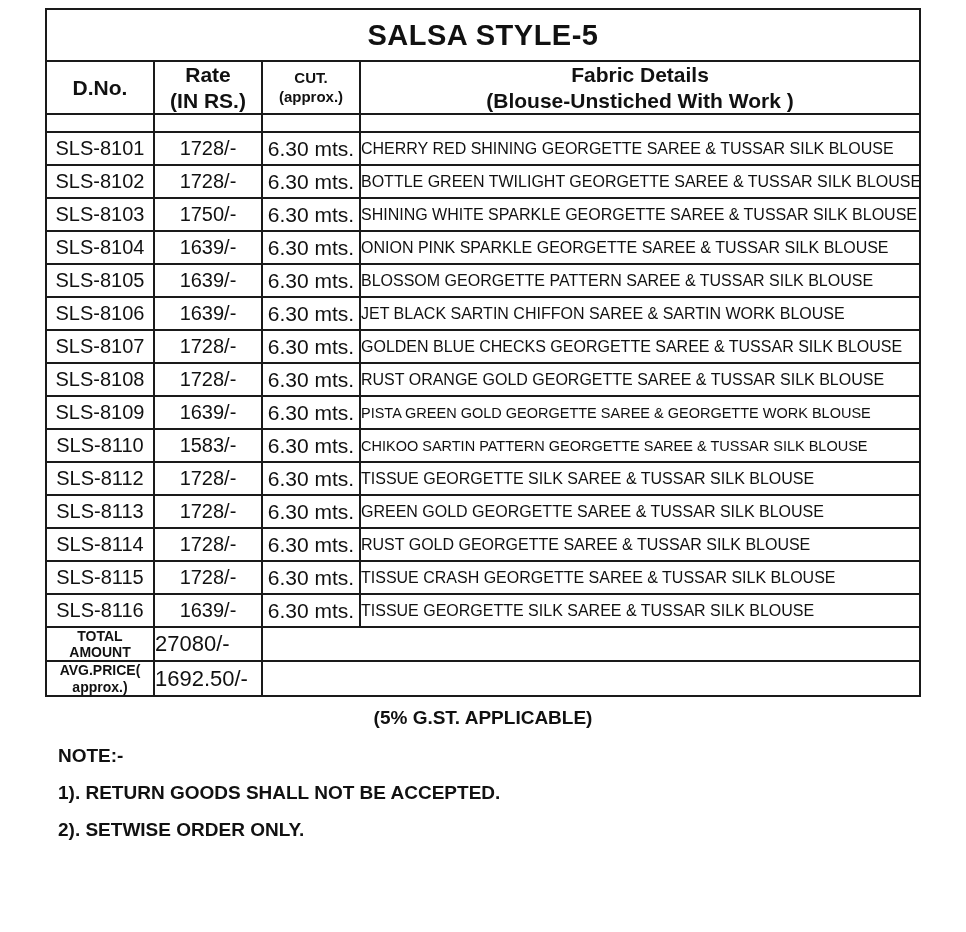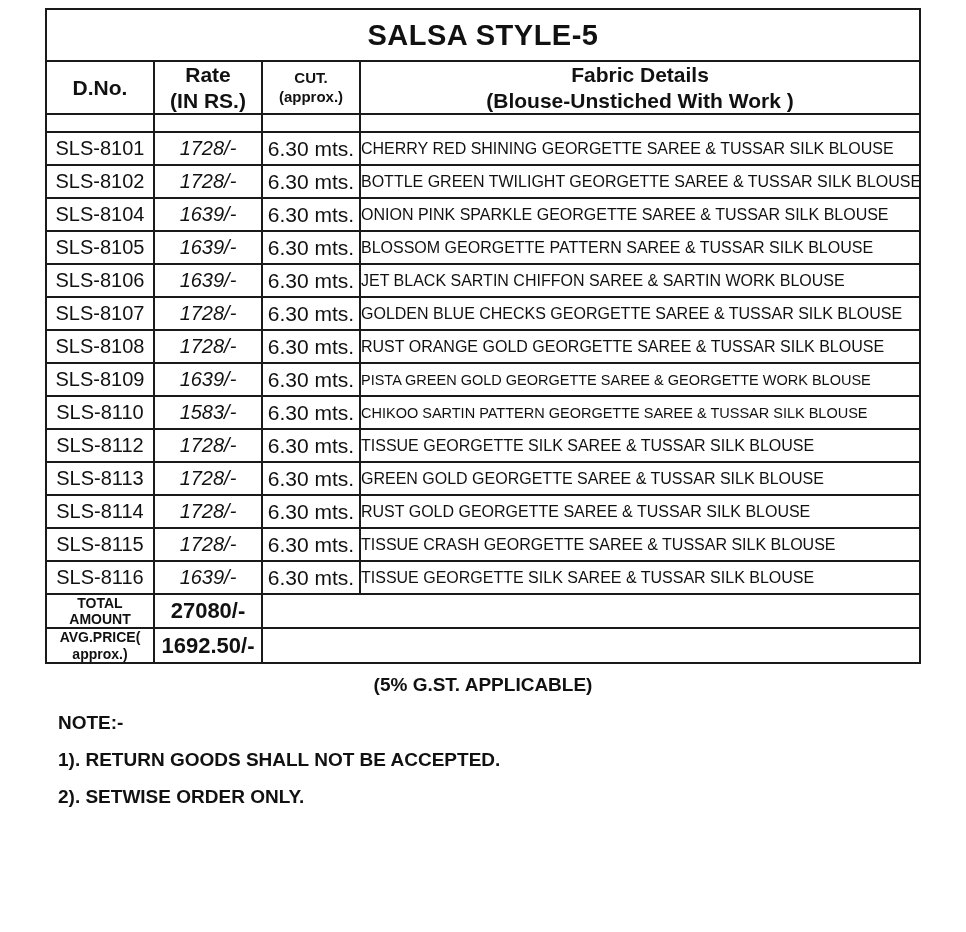--- a/index.html
+++ b/index.html
@@ -54,21 +54,20 @@
   .c-dno {
     width: 108px;
     text-align: center;
     font-size: 20px;
     height: 31px;
   }
   .c-rate {
     width: 108px;
     text-align: center;
     font-size: 20px;
-    font-style: italic;
   }
   .c-cut {
     width: 98px;
     text-align: center;
     font-size: 21px;
   }
   .c-fab {
     padding-left: 6px;
     font-size: 16px;
     white-space: nowrap;
@@ -77,22 +76,21 @@
   .c-fab.small { font-size: 14.5px; }
 
   .lbl-total, .lbl-avg {
     text-align: center;
     font-weight: bold;
     font-size: 14px;
     line-height: 1.15;
     padding: 3px 2px;
   }
   .val-total, .val-avg {
-    text-align: center;
-    font-weight: bold;
+    font-weight: normal;
     font-size: 22px;
   }
   .blank-cell { border-left: 2px solid #1a1a1a; }
 
   .gst {
     text-align: center;
     font-size: 19px;
     font-weight: bold;
     margin-top: 10px;
   }
@@ -148,20 +146,26 @@
         <td class="c-cut">6.30 mts.</td>
         <td class="c-fab">CHERRY RED SHINING GEORGETTE SAREE &amp; TUSSAR SILK BLOUSE</td>
       </tr>
       <tr>
         <td class="c-dno">SLS-8102</td>
         <td class="c-rate">1728/-</td>
         <td class="c-cut">6.30 mts.</td>
         <td class="c-fab">BOTTLE GREEN TWILIGHT GEORGETTE SAREE &amp; TUSSAR SILK BLOUSE</td>
       </tr>
       <tr>
+        <td class="c-dno">SLS-8103</td>
+        <td class="c-rate">1750/-</td>
+        <td class="c-cut">6.30 mts.</td>
+        <td class="c-fab">SHINING WHITE SPARKLE GEORGETTE SAREE &amp; TUSSAR SILK BLOUSE</td>
+      </tr>
+      <tr>
         <td class="c-dno">SLS-8104</td>
         <td class="c-rate">1639/-</td>
         <td class="c-cut">6.30 mts.</td>
         <td class="c-fab">ONION PINK SPARKLE GEORGETTE SAREE &amp; TUSSAR SILK BLOUSE</td>
       </tr>
       <tr>
         <td class="c-dno">SLS-8105</td>
         <td class="c-rate">1639/-</td>
         <td class="c-cut">6.30 mts.</td>
         <td class="c-fab">BLOSSOM GEORGETTE PATTERN SAREE &amp; TUSSAR SILK BLOUSE</td>

